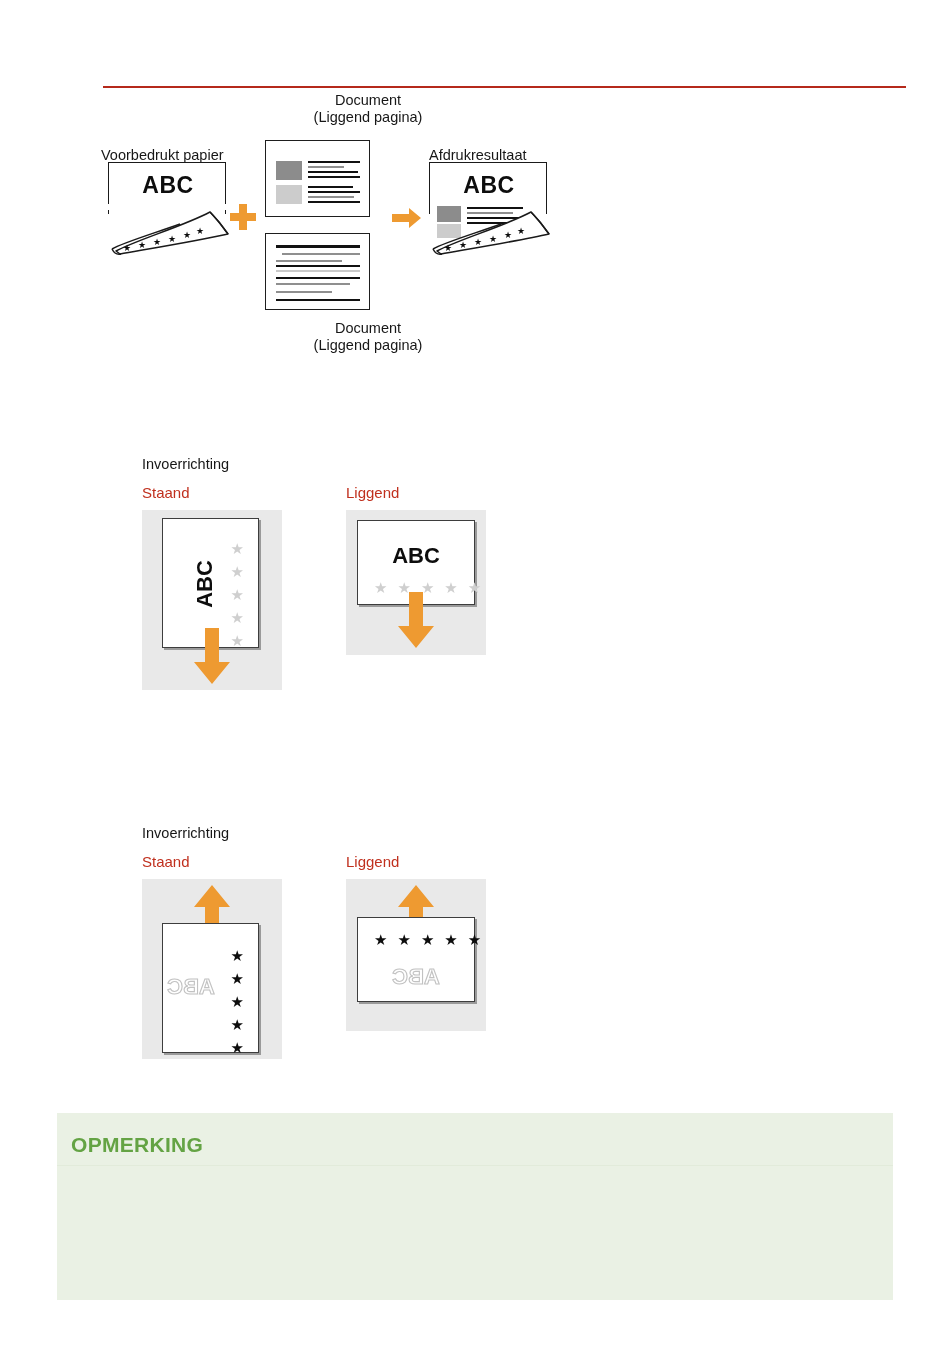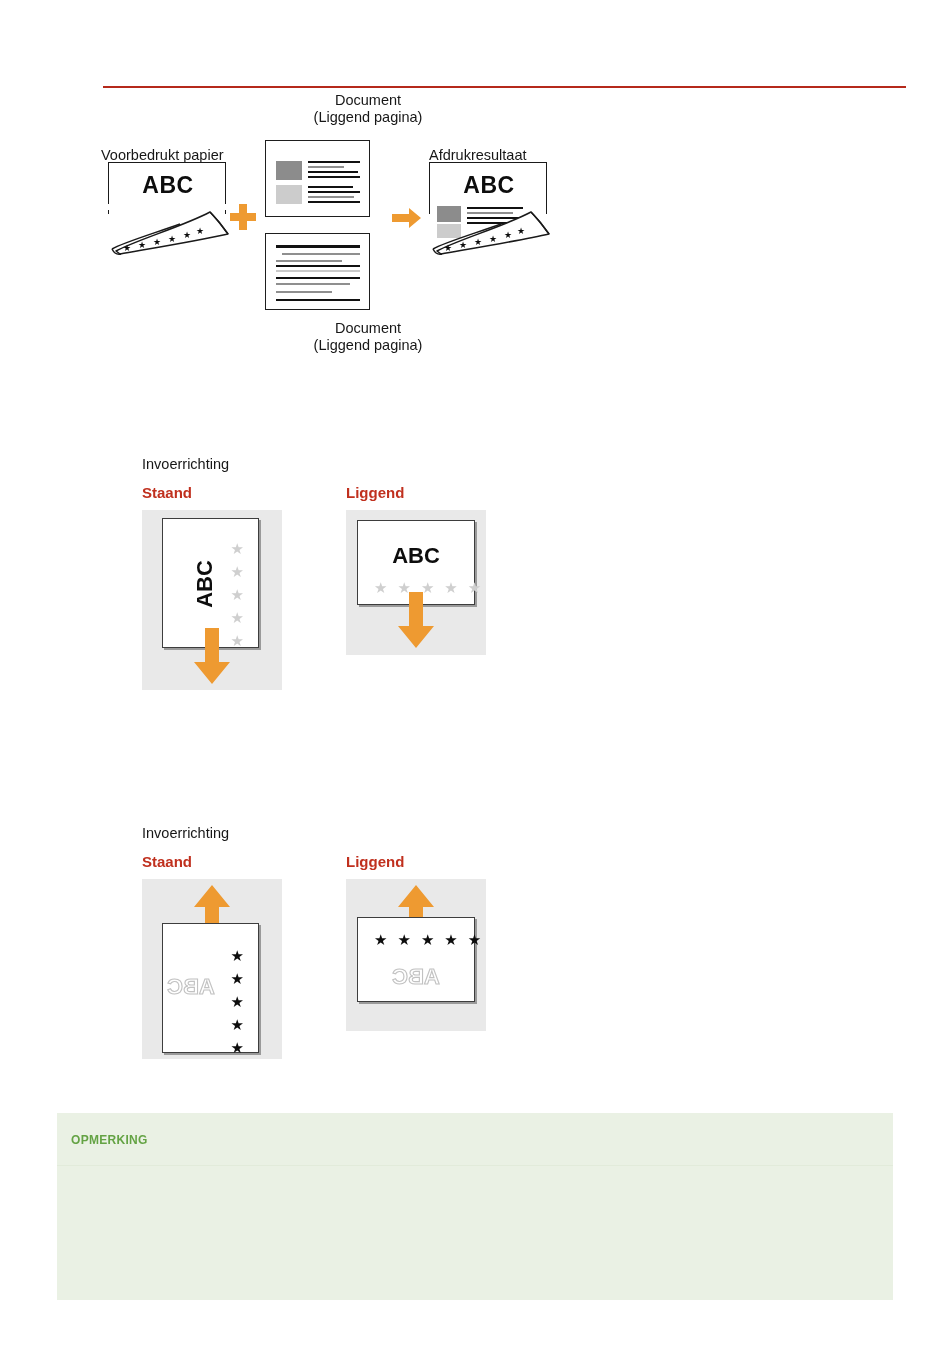--- a/index.html
+++ b/index.html
@@ -87,21 +87,21 @@
   .arrow-r { position: absolute; left: 296px; top: 115px; }
 
   
   .fig-feed { position: absolute; width: 420px; }
   .feed-title {
     position: absolute; left: 0; top: 0;
     font-size: 14.5px; color: #171717; white-space: nowrap;
   }
   .feed-sub {
     position: absolute; top: 28px;
-    font-size: 15px; font-weight: bold; color: #c0301e;
+    font-size: 15px; font-weight: normal; color: #c0301e;
     white-space: nowrap;
   }
   .feed-sub.s1 { left: 0px; }
   .feed-sub.s2 { left: 204px; }
 
   .panel {
     position: absolute; top: 54px;
     background: #e9e9e9;
   }
   .panel.p1 { left: 0px;   width: 140px; height: 180px; }
@@ -151,21 +151,21 @@
 
   
   .note {
     position: absolute;
     left: 57px; top: 1113px;
     width: 836px; height: 187px;
     background: #eaf1e4;
   }
   .note-head {
     position: absolute; left: 14px; top: 20px;
-    font-size: 12px; font-weight: bold;
+    font-size: 21px; font-weight: bold;
     color: #64a344; letter-spacing: .3px;
   }
   .note-rule {
     position: absolute; left: 0; top: 52px;
     width: 100%; height: 1px;
     background: #e2ebda;
   }
 </style>
 </head>
 <body>

